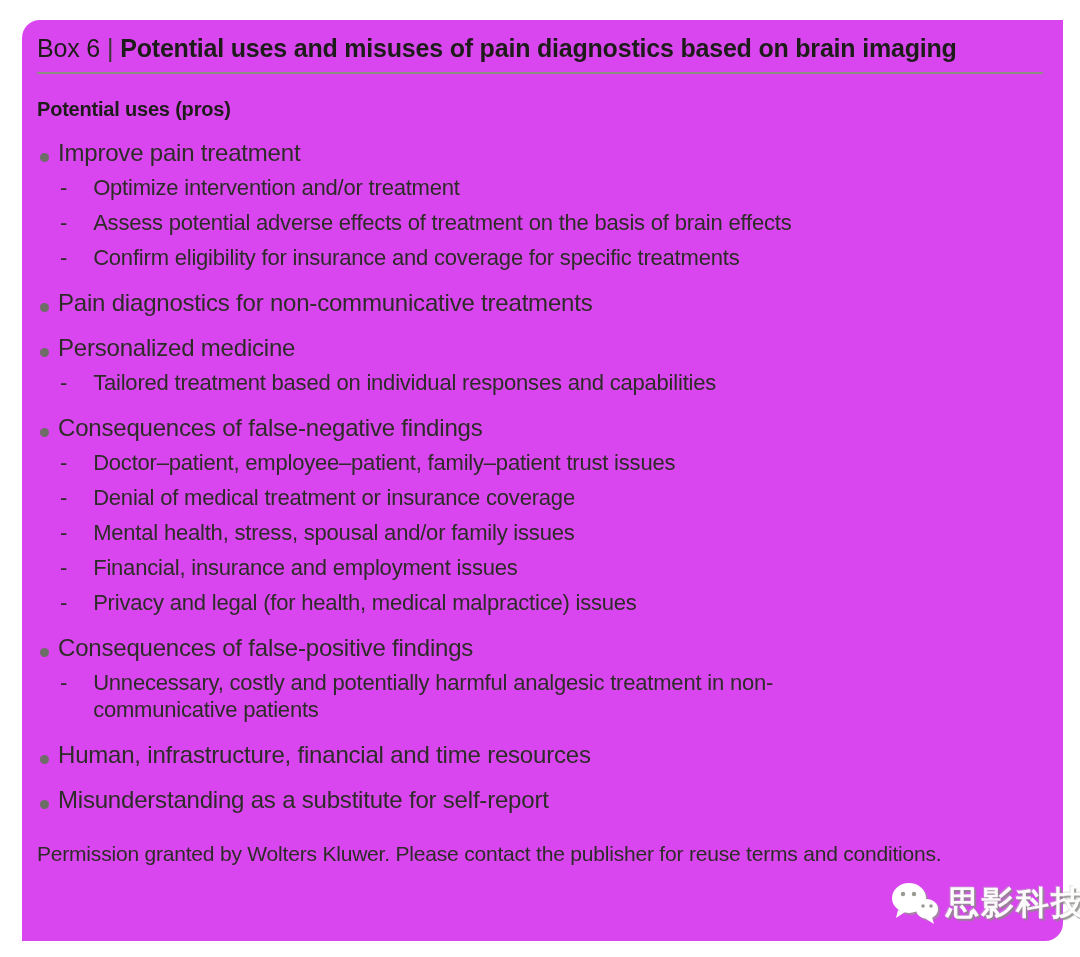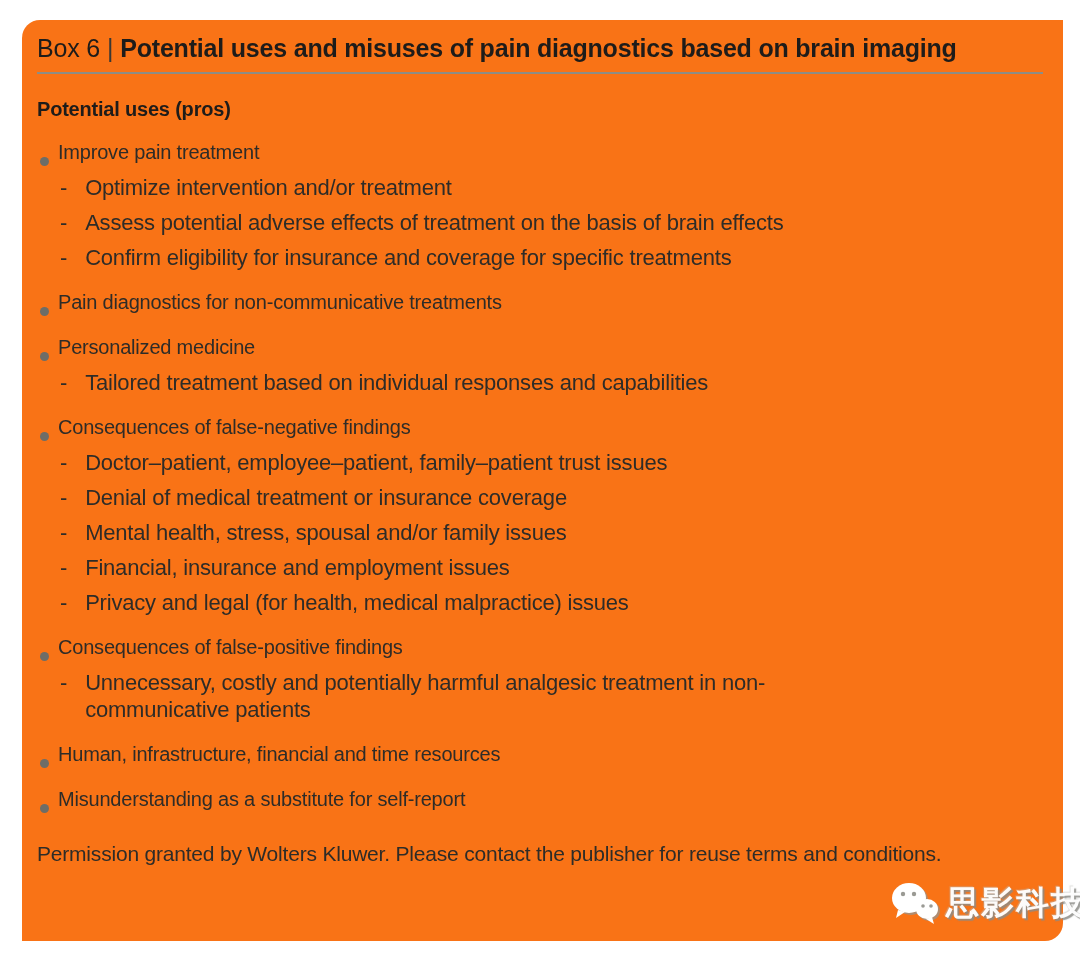--- a/index.html
+++ b/index.html
@@ -16,21 +16,21 @@
     width: 1080px;
     height: 957px;
     overflow: hidden;
   }
   .box {
     position: absolute;
     left: 22px;
     top: 20px;
     width: 1041px;
     height: 921px;
-    background: #f97316;
+    background: #d946ef;
     border-radius: 18px 0 18px 0;
     box-sizing: border-box;
     padding: 13px 20px 0 15px;
     color: #2e2c28;
   }
   .box-title {
     font-size: 25px;
     line-height: 30px;
     letter-spacing: -0.2px;
     color: #1e1c1a;
@@ -47,22 +47,22 @@
   .section-heading {
     font-size: 20px;
     font-weight: 700;
     color: #1e1c1a;
     margin-top: 24px;
     letter-spacing: -0.2px;
   }
   .bullet-group { margin-top: 18px; }
   .bullet-item {
     display: flex;
-    align-items: flex-end;
-    font-size: 20px;
+    align-items: center;
+    font-size: 24px;
     line-height: 27px;
     letter-spacing: -0.2px;
   }
   .bullet-dot {
     flex: 0 0 auto;
     width: 9px;
     height: 9px;
     border-radius: 50%;
     background: #6e6d67;
     margin: 9px 0 0 3px;
@@ -71,21 +71,21 @@
   .sub-item {
     display: flex;
     align-items: flex-start;
     font-size: 22px;
     line-height: 27px;
     letter-spacing: -0.2px;
     padding-left: 23px;
     margin-top: 8px;
   }
   .sub-dash { flex: 0 0 auto; color: #2e2c28; }
-  .sub-text { margin-left: 18px; max-width: 820px; }
+  .sub-text { margin-left: 26px; max-width: 820px; }
   .footer-note {
     margin-top: 27px;
     font-size: 21px;
     line-height: 27px;
     letter-spacing: -0.2px;
     max-width: 930px;
     color: #2e2c28;
   }
   .watermark {
     position: absolute;

